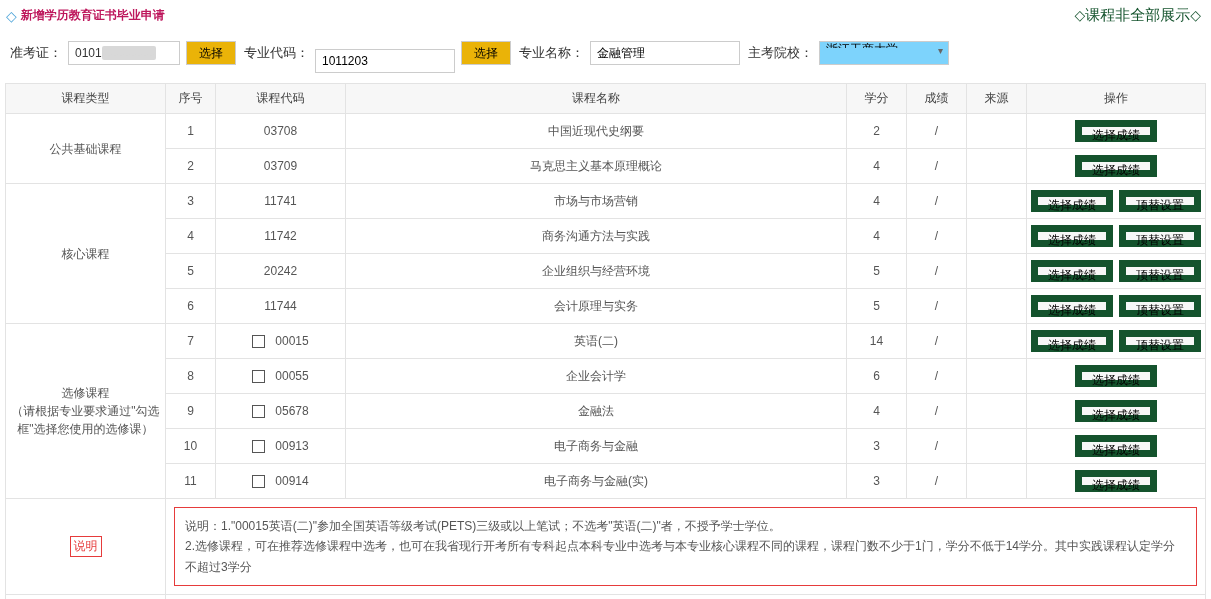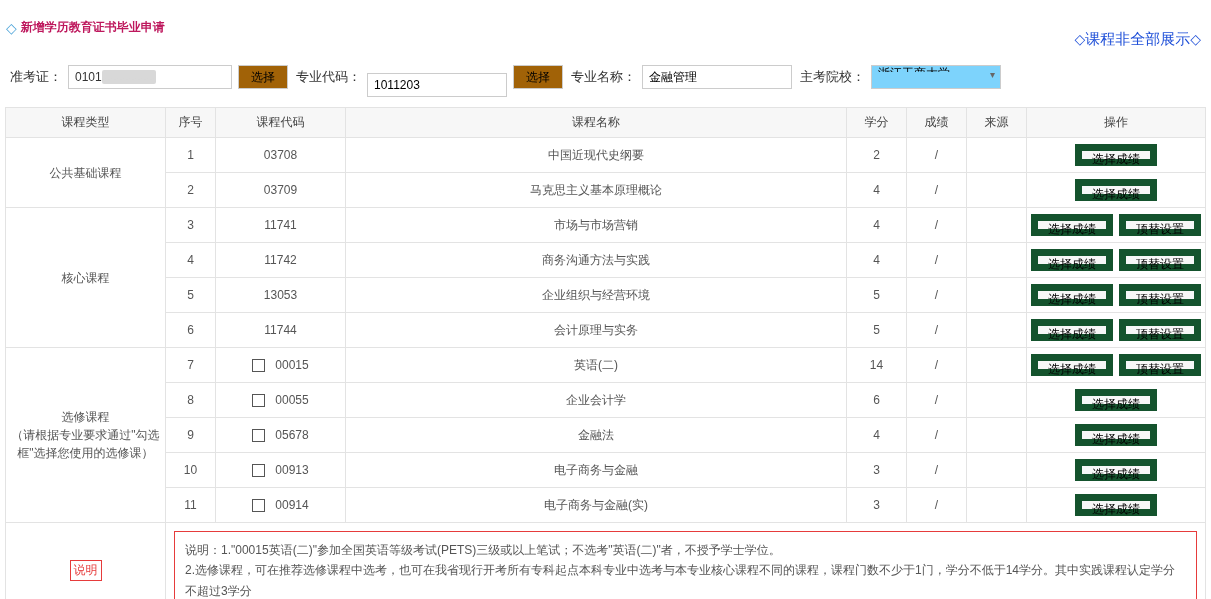--- a/index.html
+++ b/index.html
@@ -1,29 +1,29 @@
 <!DOCTYPE html>
 <html><head>
 <meta charset="utf-8">
 <style>
 * { box-sizing: border-box; margin: 0; padding: 0; }
 body { font-family: "Microsoft YaHei", Arial, sans-serif; font-size: 12px; color: #333; background: #fff; width: 1211px; }
 .header { display: flex; align-items: center; justify-content: space-between; padding: 6px 10px 2px 6px; }
 .header-left { display: flex; align-items: center; gap: 4px; }
 .diamond { color: #4ba3d8; font-size: 14px; }
 .title { color: #be185d; font-size: 12px; font-weight: bold; }
-.warning { color: #1d4ed8; font-size: 15px; margin-top: 24px; }
+.warning { color: #14532d; font-size: 15px; }
 .warning .dm { font-size: 14px; }
 .filter-row { display: flex; align-items: center; gap: 8px; padding: 6px 10px 10px 10px; }
 .filter-item { display: flex; align-items: center; gap: 6px; }
 .filter-label { font-size: 13px; white-space: nowrap; }
 .inp { border: 1px solid #ccc; height: 24px; padding: 0 6px; font-size: 12px; }
 .inp-140 { width: 140px; margin-top: 16px; }
 .inp-150 { width: 150px; }
-.btn-sel { background: #a16207; border: 1px solid #ccc; height: 24px; padding: 0 12px; font-size: 12px; cursor: pointer; }
+.btn-sel { background: #eab308; border: 1px solid #ccc; height: 24px; padding: 0 12px; font-size: 12px; cursor: pointer; }
 .select { border: 1px solid #ccc; height: 24px; padding: 0 22px 16px 6px; font-size: 12px; appearance: none; background: #7dd3fc; position: relative; }
 .sel-wrap { position: relative; display: inline-block; }
 .sel-wrap::after { content: "▾"; position: absolute; right: 6px; top: 4px; font-size: 10px; color: #666; pointer-events: none; }
 table { border-collapse: collapse; width: calc(100% - 10px); margin: 0 5px; }
 th, td { border: 1px solid #e3e3e3; text-align: center; font-size: 12px; padding: 6px 4px; vertical-align: middle; }
 th { background: #f7f7f7; font-weight: normal; color: #444; height: 30px; }
 td { color: #555; }
 .col-type { width: 160px; }
 .col-num { width: 50px; }
 .col-code { width: 130px; }
@@ -49,21 +49,21 @@
   <div class="header-left">
     <span class="diamond">◇</span>
     <span class="title">新增学历教育证书毕业申请</span>
   </div>
   <div class="warning"><span class="dm">◇</span><span>课程非全部展示</span><span class="dm">◇</span></div>
 </div>
 
 <div class="filter-row">
   <div class="filter-item">
     <span class="filter-label">准考证：</span>
-    <span style="display:inline-flex;align-items:center;border:1px solid #ccc;height:24px;padding:0 6px;width:164px;">
+    <span style="display:inline-flex;align-items:center;border:1px solid #ccc;height:24px;padding:0 6px;width:112px;">
       <span>0101</span>
       <span class="masked">xxxxxxxxx</span>
     </span>
     <button class="btn-sel">选择</button>
   </div>
   <div class="filter-item">
     <span class="filter-label">专业代码：</span>
     <input class="inp inp-140" value="1011203" style="">
     <button class="btn-sel">选择</button>
   </div>
@@ -164,21 +164,21 @@
           <div class="act-btns">
             <button class="act-btn">选择成绩</button>
             <button class="act-btn">顶替设置</button>
           </div>
         </td>
       </tr>
       <tr>
         <td>5</td>
         <td>
           <div class="cell-code">
-            <span>13053</span>
+            <span>20242</span>
           </div>
         </td>
         <td>企业组织与经营环境</td>
         <td>5</td>
         <td>/</td>
         <td></td>
         <td>
           <div class="act-btns">
             <button class="act-btn">选择成绩</button>
             <button class="act-btn">顶替设置</button>

